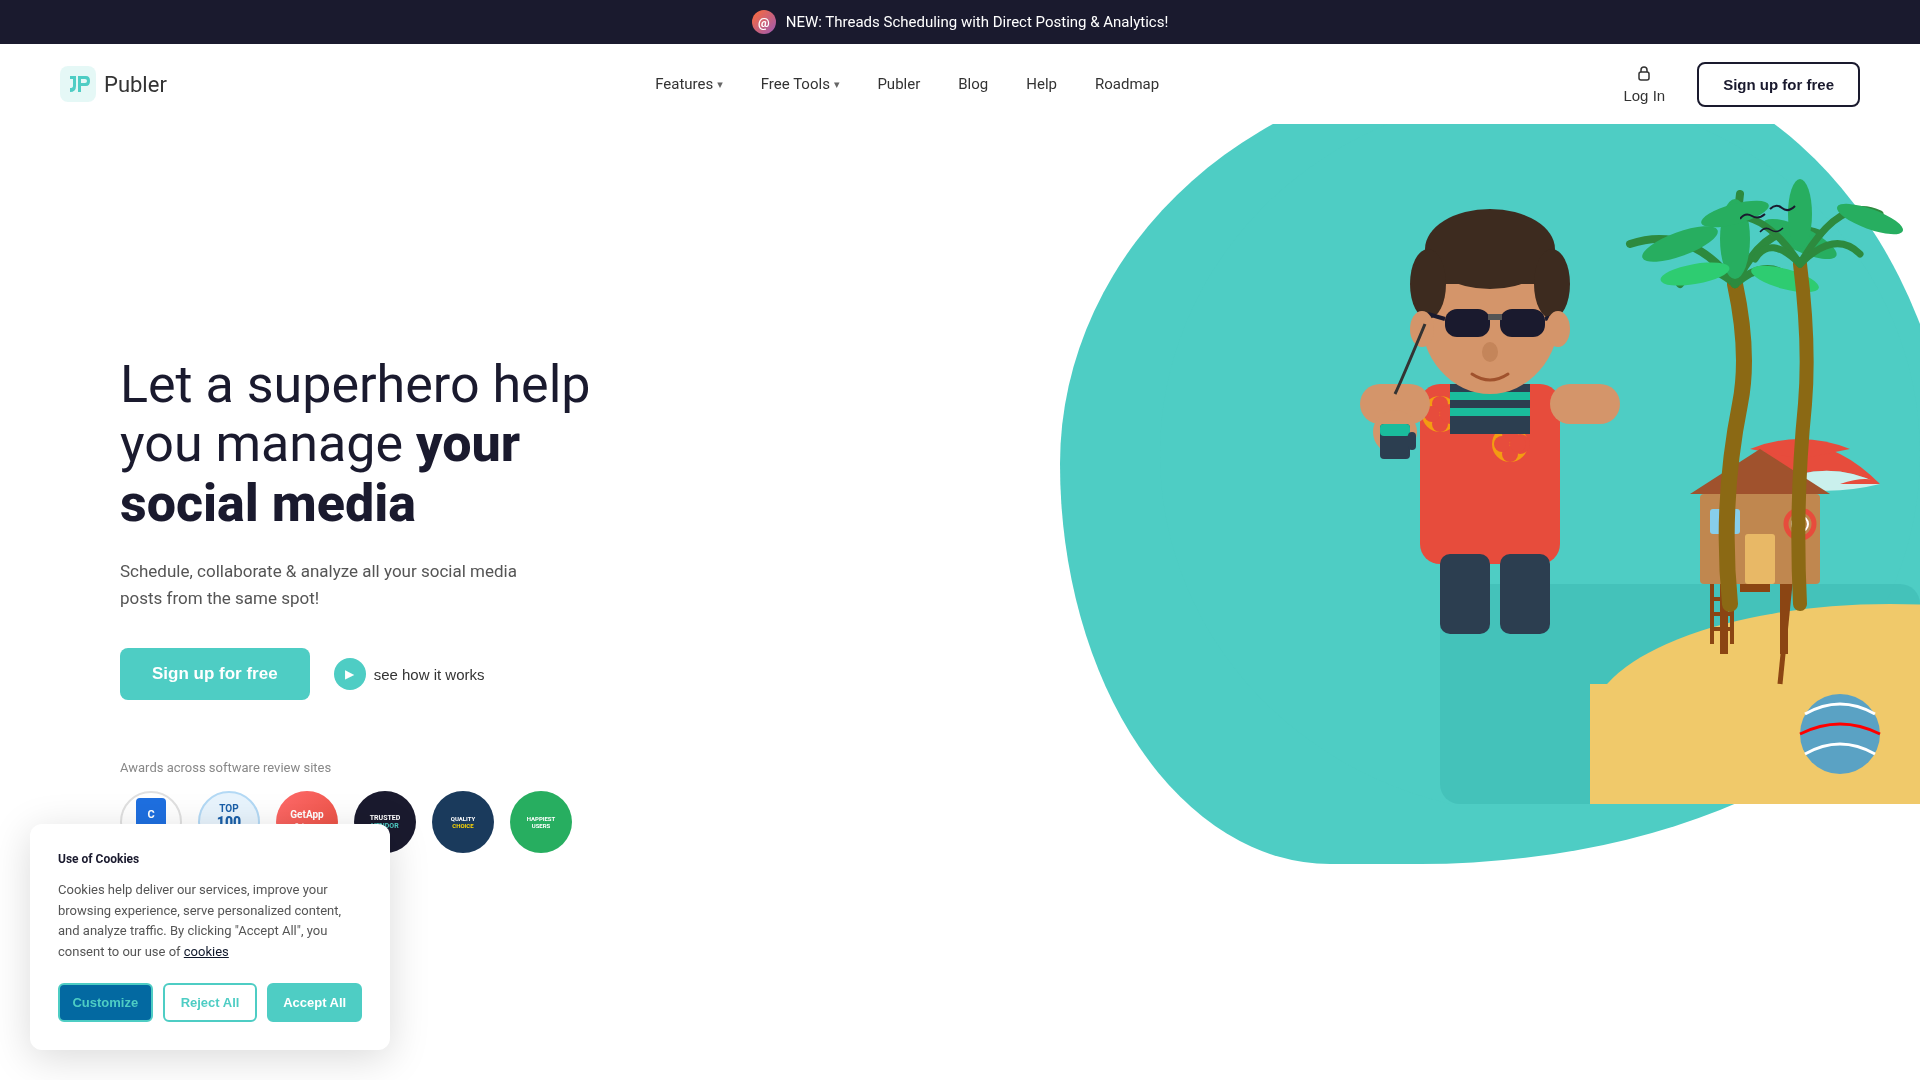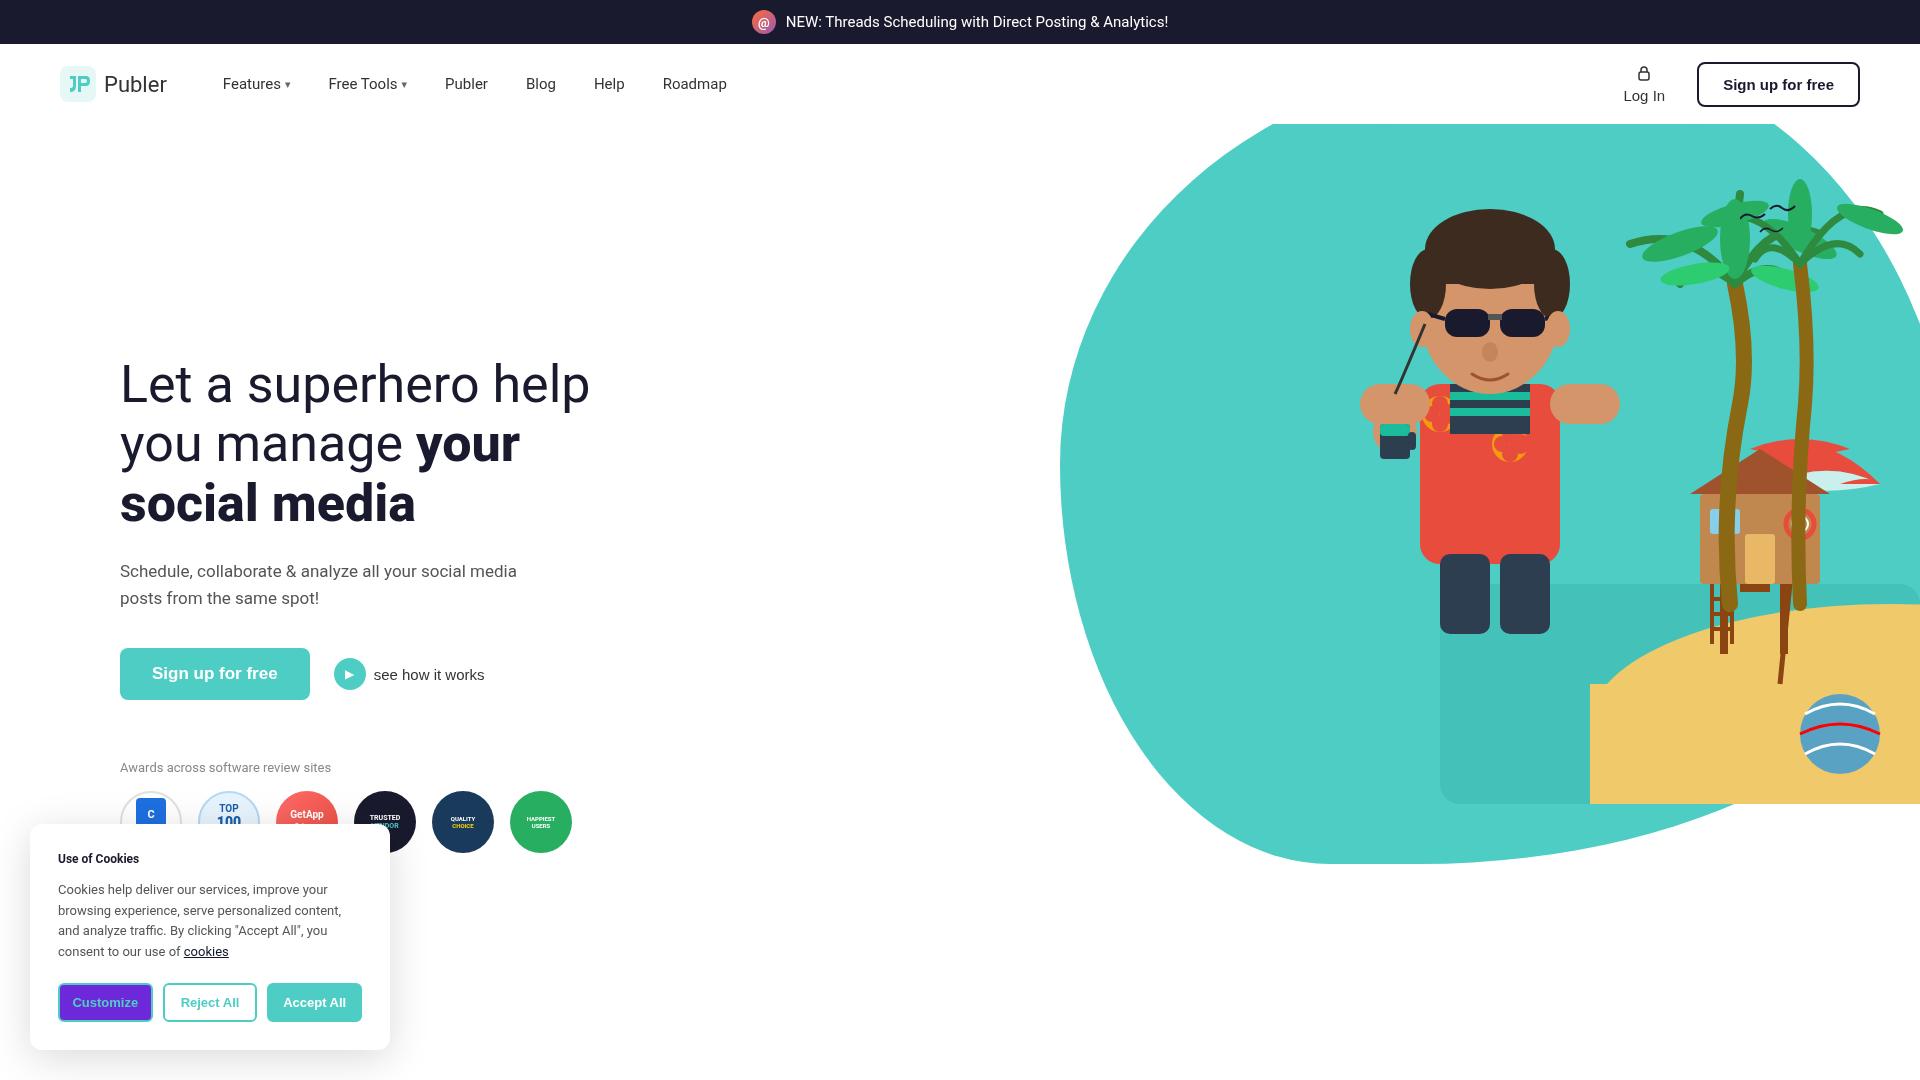--- a/index.html
+++ b/index.html
@@ -53,20 +53,21 @@
     }
     .logo-icon {
       width: 36px;
       height: 36px;
     }
     .nav {
       display: flex;
       align-items: center;
       gap: 6px;
       flex: 1;
+      justify-content: center;
     }
     .nav-item {
       display: flex;
       align-items: center;
       gap: 4px;
       padding: 8px 16px;
       font-size: 15px;
       color: #333;
       cursor: pointer;
       border-radius: 6px;
@@ -257,21 +258,21 @@
       text-align: right;
     }
     .cookie-actions {
       display: flex;
       gap: 10px;
     }
     .btn-customize {
       flex: 1;
       padding: 10px;
       border: 2px solid #4ecdc4;
-      background: #6d28d9;
+      background: #0369a1;
       color: #4ecdc4;
       border-radius: 6px;
       font-size: 13px;
       font-weight: 600;
       cursor: pointer;
     }
     .btn-reject {
       flex: 1;
       padding: 10px;
       border: 2px solid #4ecdc4;

